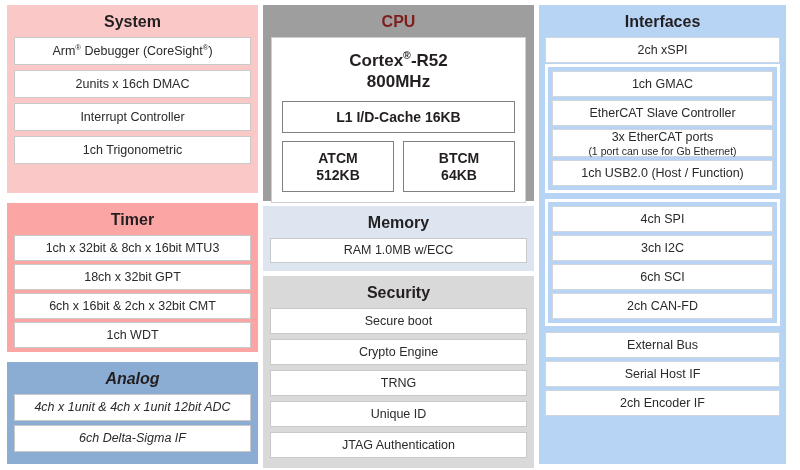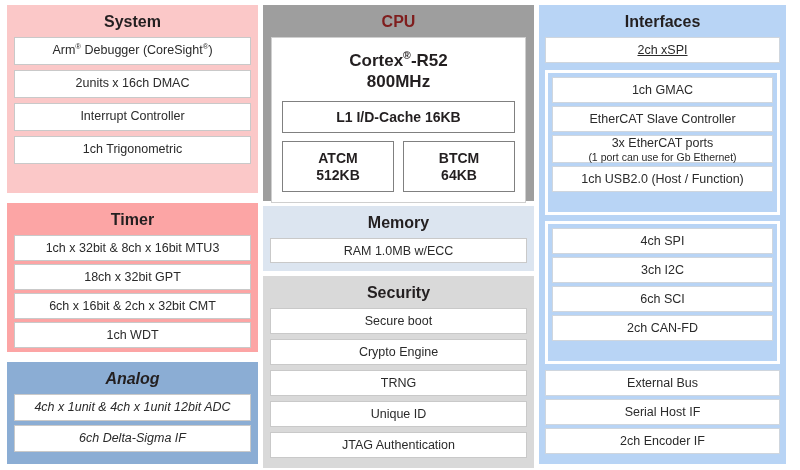--- a/index.html
+++ b/index.html
@@ -48,20 +48,21 @@
     background: #ffffff;
     border: 1px solid #c9c9c9;
     text-align: center;
     font-size: 12.5px;
     line-height: 15px;
     color: #2a2a2a;
     padding: 5px 4px;
     margin-bottom: 4px;
     display: flex;
     align-items: center;
+    justify-content: center;
     flex-direction: column;
   }
   .item:last-child { margin-bottom: 0; }
 
   
   .g-system     { background: #fbc8c8; }
   .g-timer      { background: #fca5a5; }
   .g-analog     { background: #8badd4; font-style: italic; }
   .g-cpu        { background: #9e9e9e; }
   .g-memory     { background: #dce5f0; }
@@ -135,24 +136,24 @@
     justify-content: center;
     flex-direction: column;
     height: 26px;
   }
   .if-item:last-child { margin-bottom: 0; }
   .if-item.tall { height: 28px; }
   .if-item .sub { font-size: 10.5px; line-height: 12px; }
   .if-subgroup {
     border: 3px solid #ffffff;
     background: #b8d4f5;
-    padding: 4px 4px 20px 4px;
+    padding: 4px 4px 4px 4px;
     margin-bottom: 6px;
   }
-  .if-plain { margin-bottom: 7px; text-decoration: underline; }
+  .if-plain { margin-bottom: 1px; }
   .if-plain-last { margin-bottom: 0; }
 
   sup { font-size: 0.62em; vertical-align: super; line-height: 0; }
 </style>
 </head>
 <body>
 
 <div class="diagram">
 
   <div class="col col-left">

